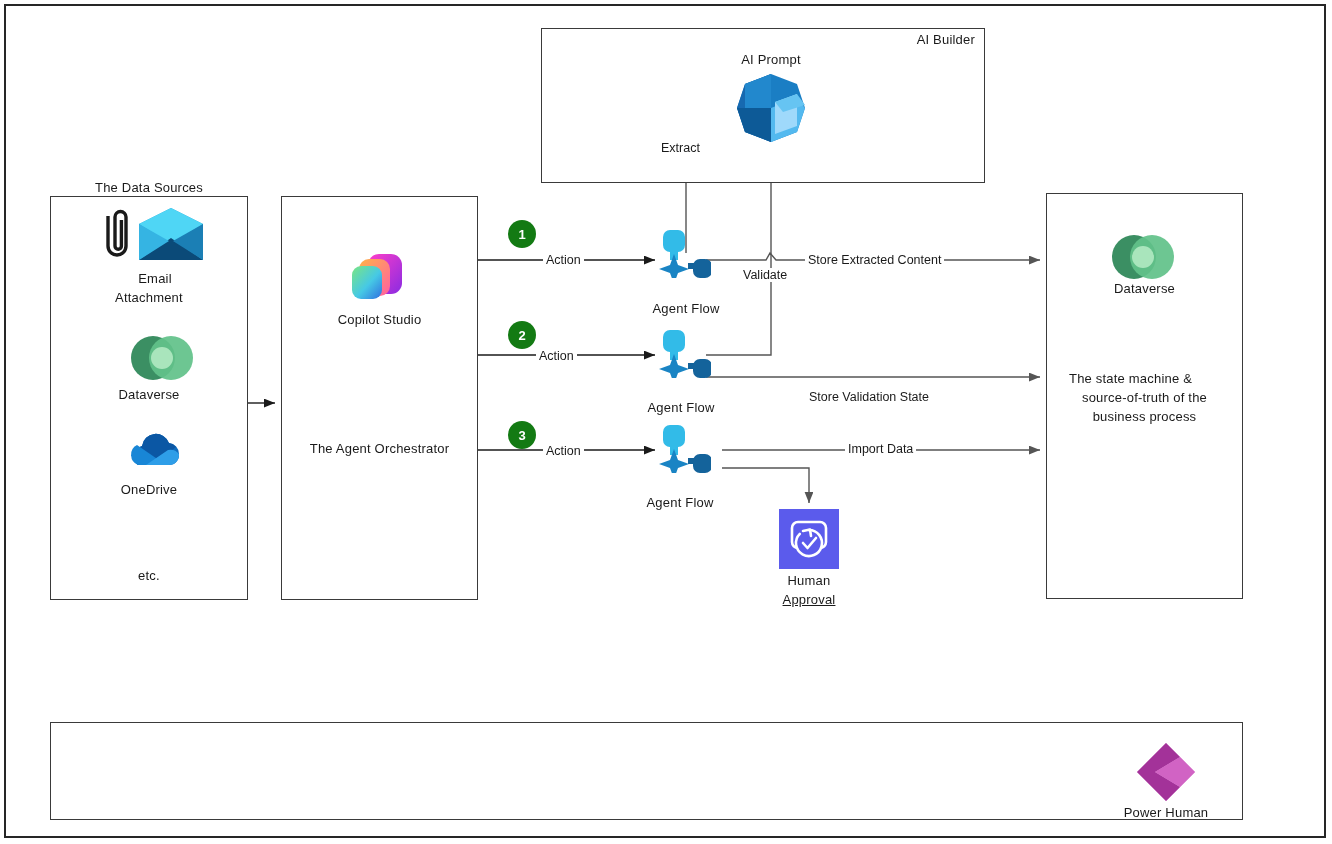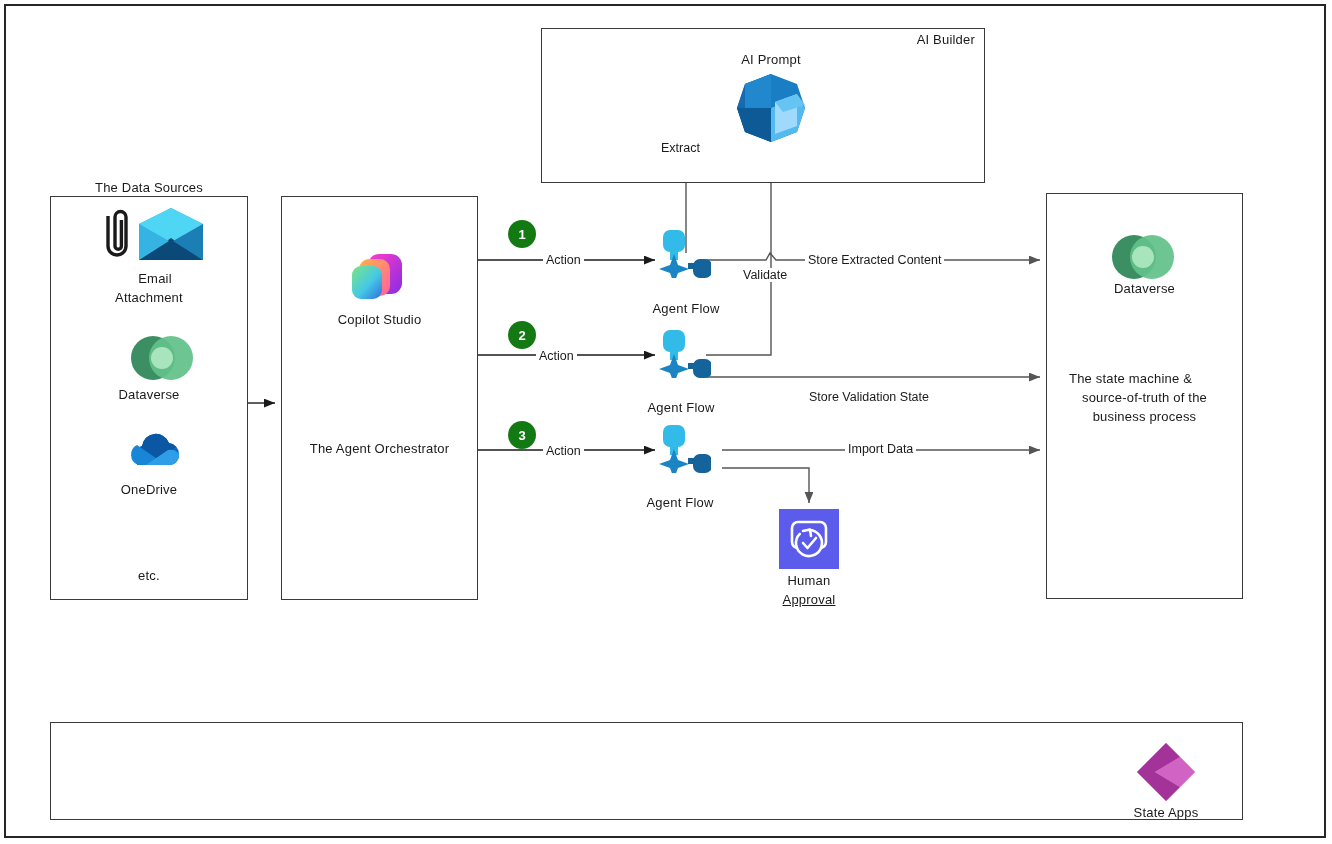--- a/index.html
+++ b/index.html
@@ -208,15 +208,15 @@
   <div class="lbl" style="left:1046px;top:408px;width:197px;">business process</div>
 
   <div class="box" style="left:50px;top:722px;width:1193px;height:98px;"></div>
   <div class="icon" style="left:1135px;top:741px;width:62px;height:62px;">
     <svg width="62" height="62" viewBox="0 0 62 62">
       <polygon points="31,2 60,31 31,60 2,31" fill="#d98fd3"></polygon>
       <polygon points="31,2 45,16 20,31 45,46 31,60 2,31" fill="#a33299"></polygon>
       <polygon points="31,2 60,31 45,46 20,31 45,16" fill="#d163c4"></polygon>
     </svg>
   </div>
-  <div class="lbl" style="left:1106px;top:804px;width:120px;">State Apps</div>
+  <div class="lbl" style="left:1106px;top:804px;width:120px;">Power Human</div>
 
 </div>
 
 </body></html>

